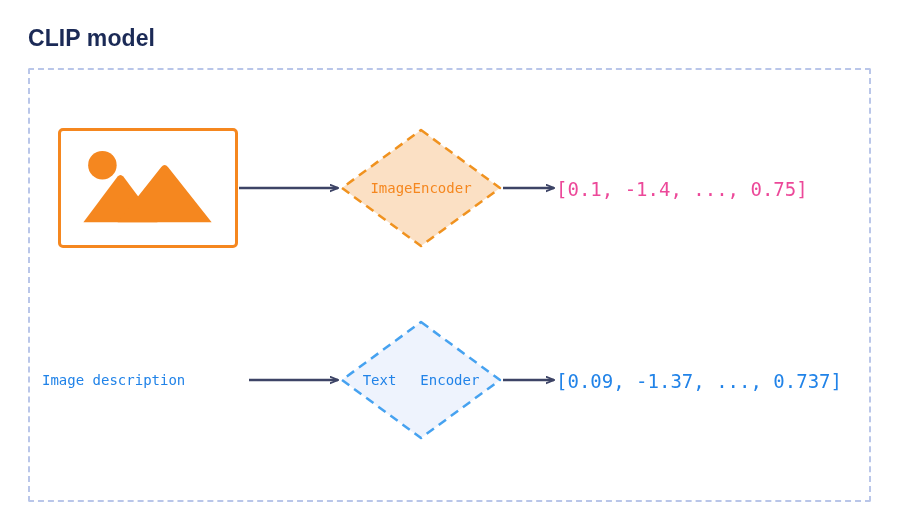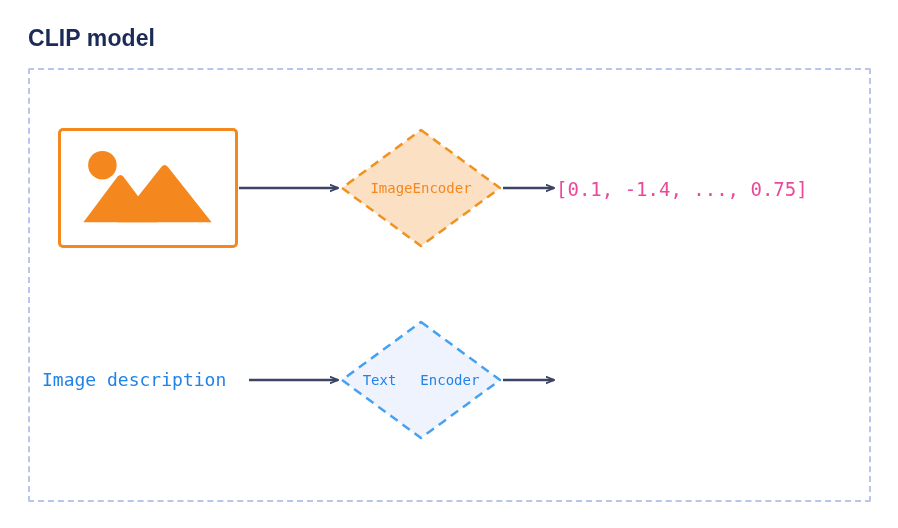--- a/index.html
+++ b/index.html
@@ -54,21 +54,21 @@
     background: #ffffff;
   }
   .image-card svg { display: block; width: 100%; height: 100%; }
 
   
   .text-input-label {
     position: absolute;
     left: 42px;
     top: 368px;
     font-family: "DejaVu Sans Mono", "Liberation Mono", monospace;
-    font-size: 18px;
+    font-size: 14px;
     color: #2183e8;
     line-height: 24px;
     white-space: nowrap;
   }
 
   
   .encoder {
     position: absolute;
     width: 162px;
     height: 120px;
@@ -157,20 +157,21 @@
       <polygon points="81,2 160,60 81,118 2,60" fill="#eef3fd" stroke="#46a2f0" stroke-width="2.5" stroke-dasharray="9,6" stroke-linejoin="round"></polygon>
     </svg>
     <div class="enc-label">
       <span>Text</span>
       <span>Encoder</span>
     </div>
   </div>
 
   <div class="embedding" id="image-embedding">[0.1, -1.4, ..., 0.75]</div>
 
+  <div class="embedding" id="text-embedding">[0.09, -1.37, ..., 0.737]</div>
 
   <svg class="connectors" viewBox="0 0 898 528" xmlns="http://www.w3.org/2000/svg">
     <defs>
       <marker id="arrowhead" markerWidth="9" markerHeight="9" refX="8.2" refY="3.6" orient="auto" markerUnits="userSpaceOnUse">
         <path d="M0.5,0.4 L8.6,3.6 L0.5,6.8" fill="none" stroke="#3d4466" stroke-width="1.8" stroke-linecap="round" stroke-linejoin="round"></path>
       </marker>
     </defs>
 
     <line x1="239" y1="188" x2="338" y2="188" stroke="#3d4466" stroke-width="2.6" marker-end="url(#arrowhead)"></line>
 

